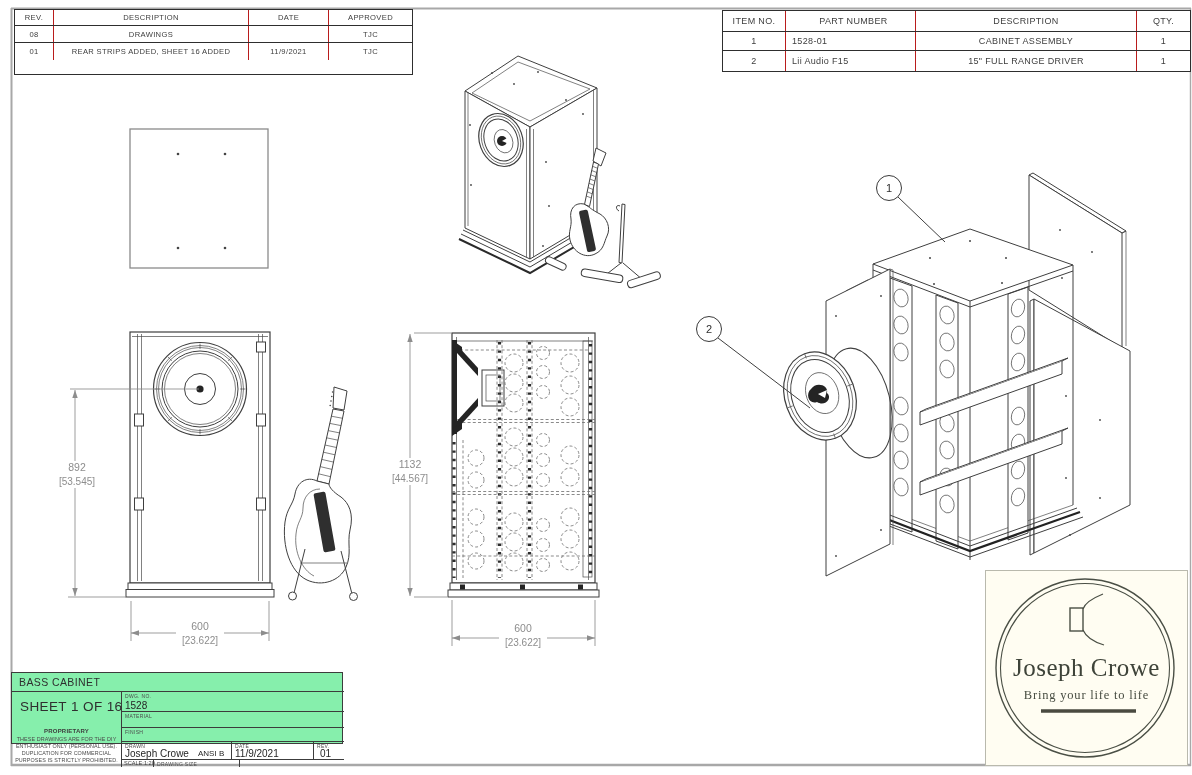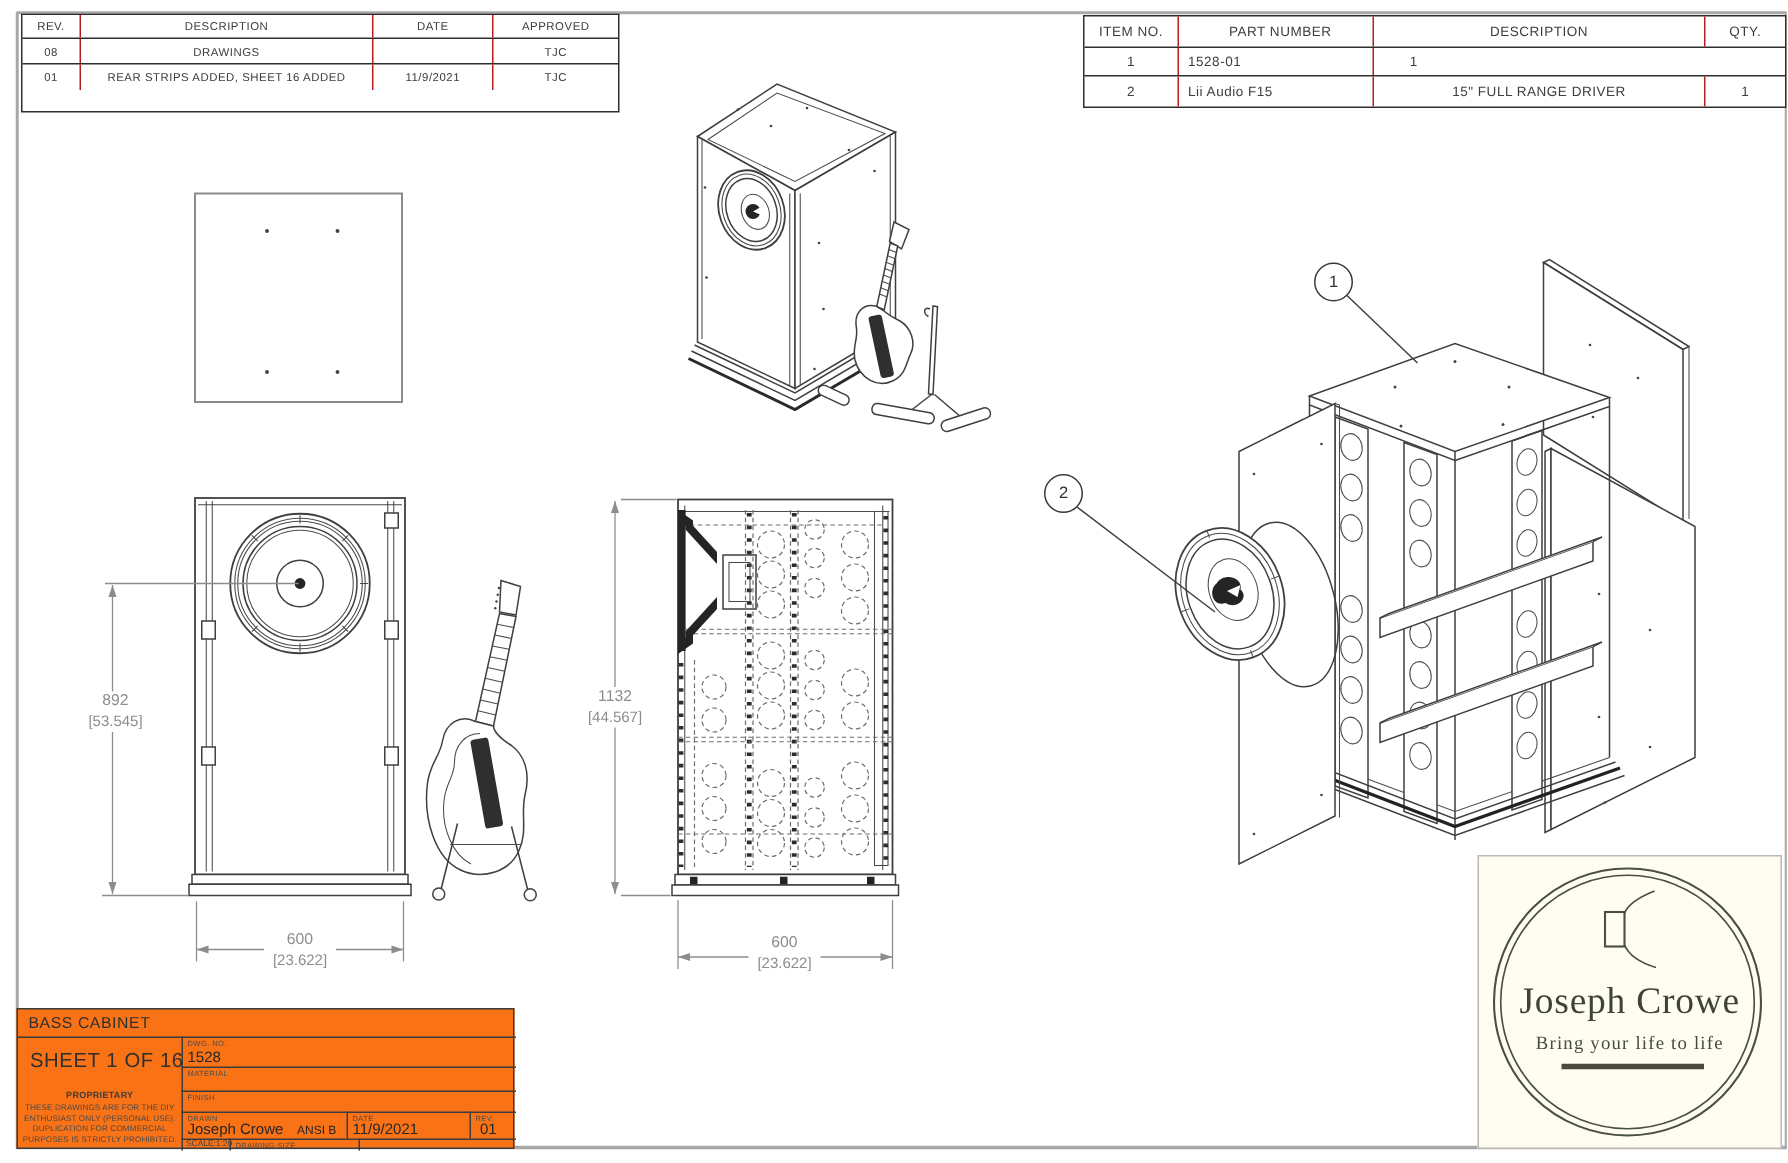--- a/index.html
+++ b/index.html
@@ -44,21 +44,21 @@
 
   
   .dim{position:absolute;text-align:center;color:#8d8d8d;background:#fff;font-size:10.5px;line-height:1.3;padding:0 1px}
   .dim .alt{font-size:10px}
 
   
   .balloon{position:absolute;width:26px;height:26px;border:1.2px solid #3a3a3a;border-radius:50%;background:#fff;
            display:flex;align-items:center;justify-content:center;font-size:11px;color:#2f2f2f}
 
   
-  .tblock{position:absolute;left:11px;top:672px;width:332px;height:94px;border:1.2px solid #3c3c3c;background:#f97316;color:#2f2f2f}
+  .tblock{position:absolute;left:11px;top:672px;width:332px;height:72px;border:1.2px solid #3c3c3c;background:#86efac;color:#2f2f2f}
   .hl{position:absolute;background:#3c3c3c}
   .tb-proj{position:absolute;left:7px;top:3px;font-size:10.5px;letter-spacing:.4px}
   .tb-sheet{position:absolute;left:8px;top:26px;font-size:13.5px;letter-spacing:.4px}
   .tb-lab{position:absolute;font-size:5px;color:#4c4c4c;letter-spacing:.3px}
   .tb-val{position:absolute;font-size:10px;color:#262626}
   .tb-val-lg{position:absolute;font-size:10px;color:#262626}
   .prop-title{position:absolute;left:0;top:55px;width:109px;text-align:center;font-size:6px;font-weight:bold;color:#3d3d3d;letter-spacing:.2px}
   .prop-lines{position:absolute;left:2px;top:63px;width:105px;text-align:center;font-size:5.4px;line-height:1.32;color:#4a4a4a;letter-spacing:.1px}
   .tb-scale{position:absolute;font-size:5.6px;color:#3d3d3d}
   .tb-size{position:absolute;font-size:8px;color:#262626}
@@ -461,20 +461,21 @@
   <div class="tbl parts-tbl">
     <div class="tr hd">
       <div class="td c-item">ITEM NO.</div>
       <div class="td c-part" style="justify-content:center">PART NUMBER</div>
       <div class="td c-desc">DESCRIPTION</div>
       <div class="td c-qty">QTY.</div>
     </div>
     <div class="tr">
       <div class="td c-item">1</div>
       <div class="td c-part">1528-01</div>
+      <div class="td c-desc">CABINET ASSEMBLY</div>
       <div class="td c-qty">1</div>
     </div>
     <div class="tr">
       <div class="td c-item">2</div>
       <div class="td c-part">Lii Audio F15</div>
       <div class="td c-desc">15" FULL RANGE DRIVER</div>
       <div class="td c-qty">1</div>
     </div>
   </div>
 

